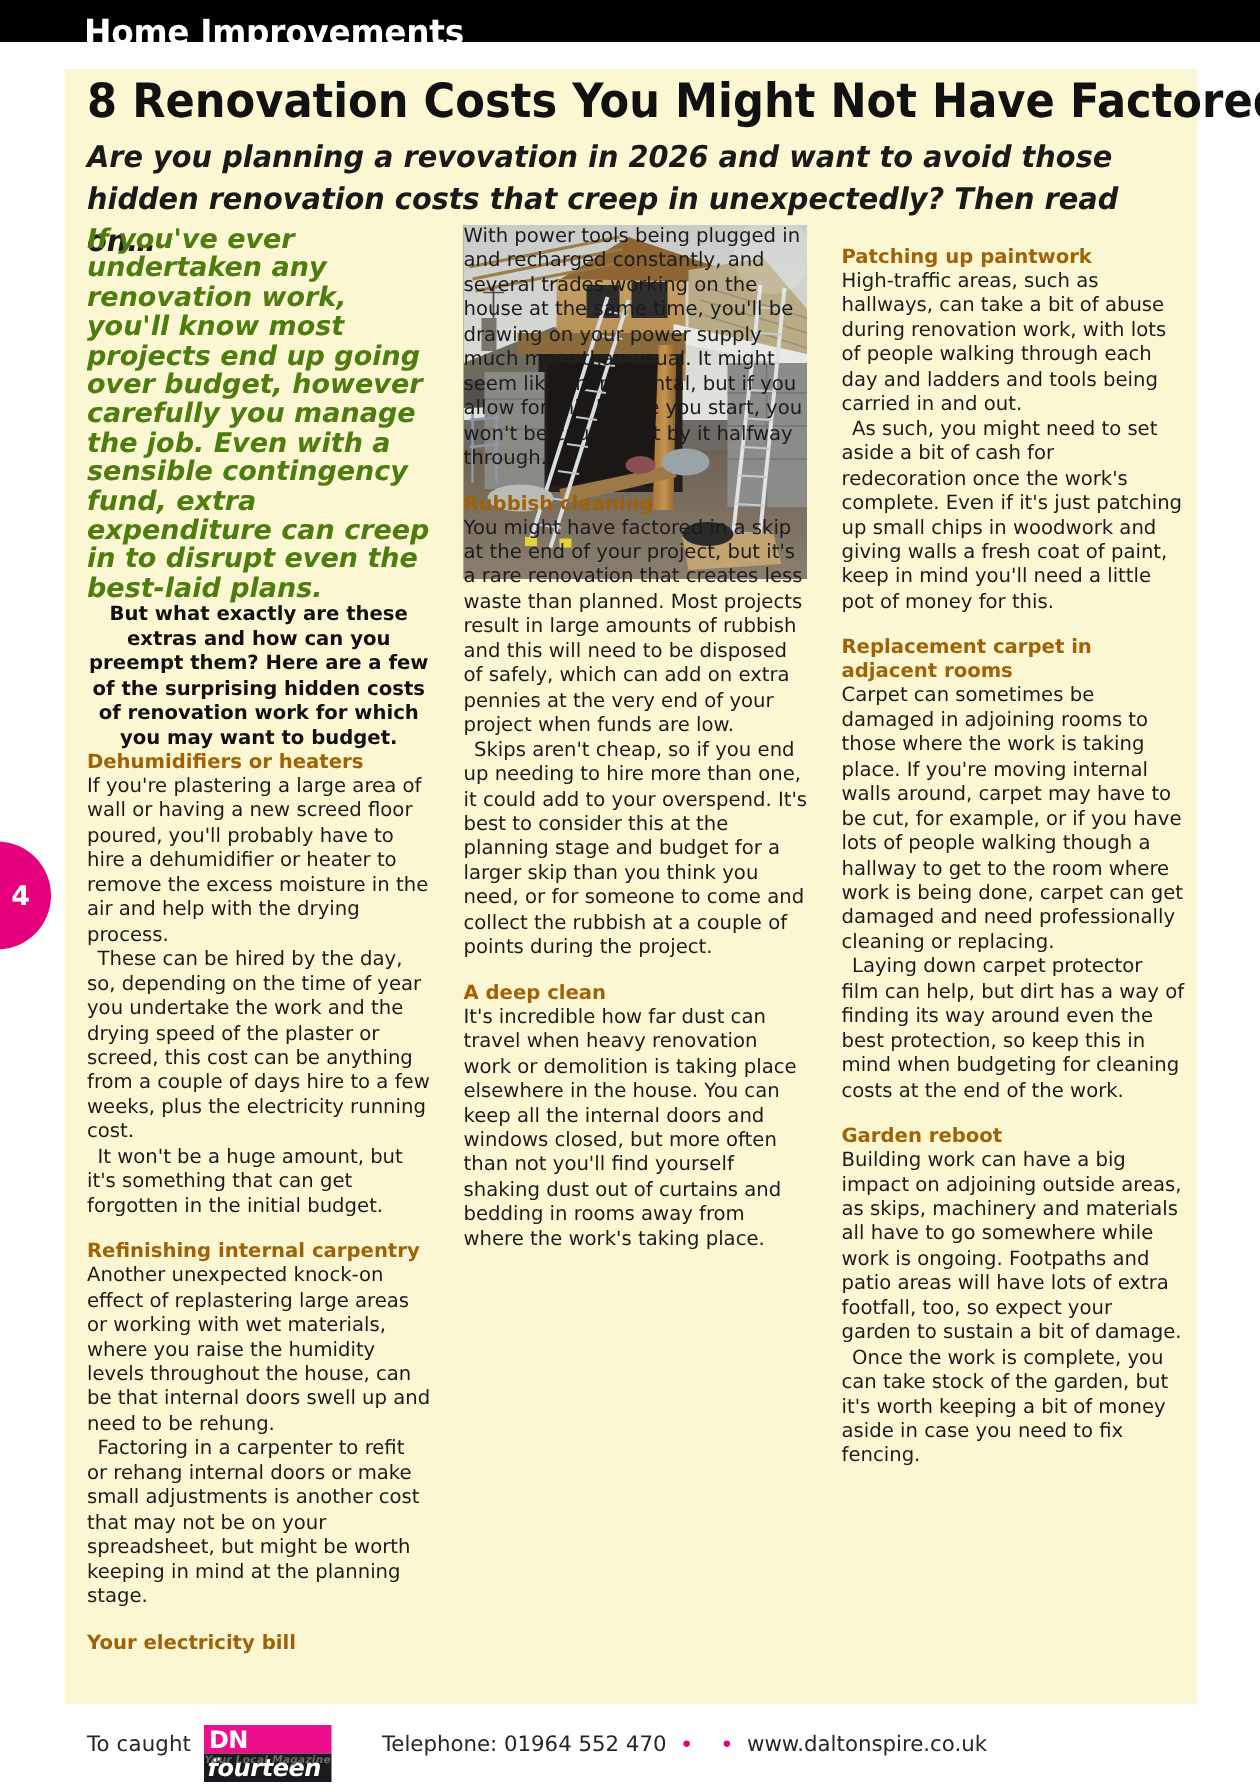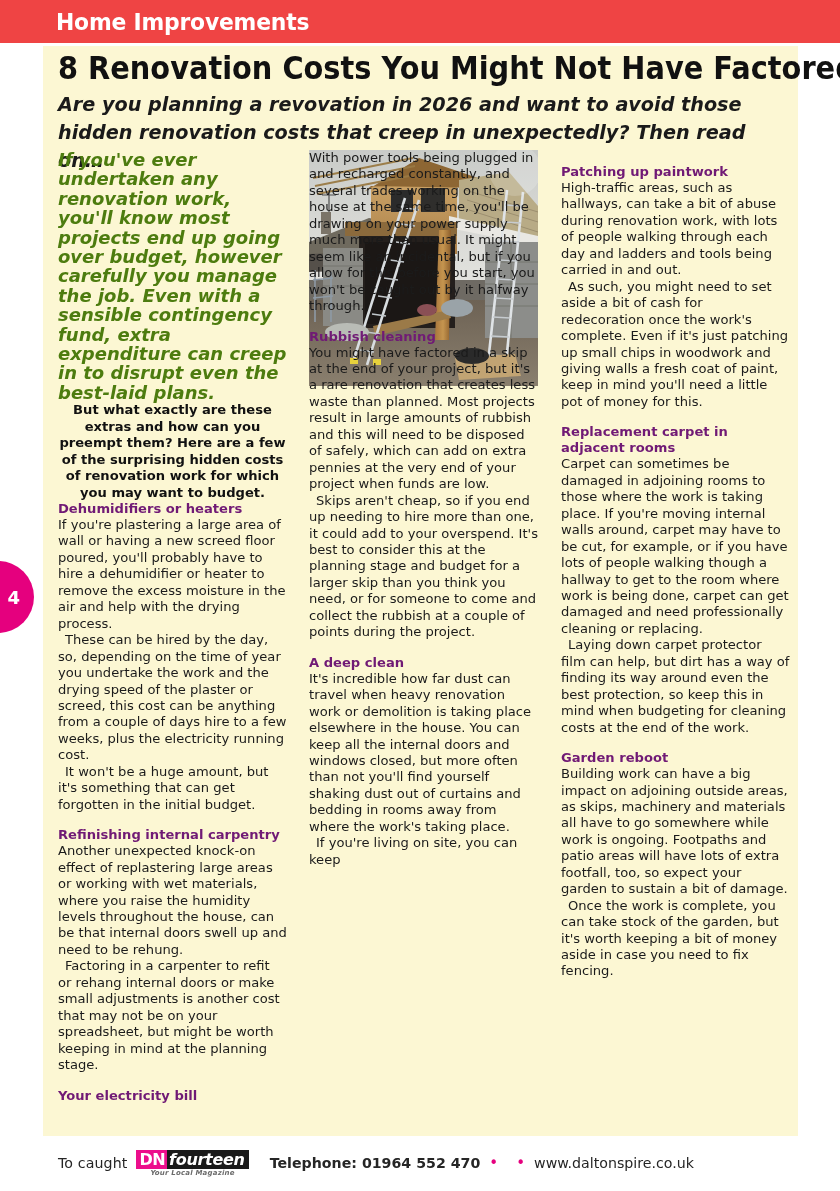--- a/index.html
+++ b/index.html
@@ -6,22 +6,22 @@
   html, body {
     width: 840px; height: 1191px;
     background: #ffffff;
     font-family: "DejaVu Sans", sans-serif;
     overflow: hidden;
   }
   .page { position: relative; width: 840px; height: 1191px; background:#fff; }
 
   
   .section-bar {
-    position: absolute; left:0; top:0; width:840px; height:43px;
-    background: #ef4444;
+    position: absolute; left:0; top:0; width:840px; height:28px;
+    background: #000000;
   }
   .section-bar .title {
     position:absolute; left:56px; top:9px;
     font-family: "DejaVu Sans", sans-serif;
     font-weight: 700; font-size: 23px; letter-spacing:-0.2px;
     color:#ffffff;
     transform: scaleX(0.95); transform-origin: left center;
   }
 
   
@@ -66,21 +66,21 @@
     font-style:italic; font-weight:600;
     font-size:18px; line-height:19.4px; color:#4d7c0f;
     margin-bottom:14px;
   }
   .intro-bold {
     font-weight:700; font-size:13.1px; line-height:16.45px;
     margin-bottom:14px; color:#111;text-align:center;
   }
   h3.sub {
     font-weight:700; font-size:13.1px; line-height:16.0px;
-    color:#701a75; margin:0 0 0 0;
+    color:#a16207; margin:0 0 0 0;
   }
   .gap { height:14px; }
   .indent { text-indent:7px; }
 
   
   .photo {
     position:absolute; left:251px; top:0; width:229px; height:236px;
     background:#6e6a63; overflow:hidden;
   }
   .photo svg { display:block; width:229px; height:236px; }
@@ -105,37 +105,38 @@
   }
   .footer .f-pad { width:58px; flex:0 0 58px; }
   .footer .to-contact { letter-spacing:0.1px; }
   .logo {
     position:relative; display:inline-block;
     margin:0 9px 0 9px; padding:0; height:26px;
   }
   .logo .logo-main {
     display:flex; align-items:stretch; height:19px;
     background:#3b82f6;
+    flex-direction:column;
   }
   .logo .dn {
     background:#EC0E8C; color:#ffffff;
     font-weight:700; font-size:16px; line-height:19px;
     padding:0 2px 0 3px; letter-spacing:-0.5px;
   }
   .logo .fourteen {
     background:#1a1a1a; color:#ffffff;
     font-weight:700; font-style:italic; font-size:16px; line-height:19px;
     padding:0 4px 0 2px; letter-spacing:-0.3px;
   }
   .logo .tagline {
     text-align:center; font-style:italic; font-weight:700;
     font-size:7px; line-height:9px; color:#6b6b6b; margin-top:0px;
     letter-spacing:0.2px;
   }
-  .footer .telephone { margin-left:12px;font-weight:bold; }
+  .footer .telephone { margin-left:25px; }
   .dot { color:#E5007E; font-size:15px; margin:0 9px; line-height:1; }
 </style>
 </head>
 <body>
 
 <div class="page">
 
   <div class="section-bar">
     <div class="title">Home Improvements</div>
   </div>
@@ -301,21 +302,20 @@
         <p class="body">With power tools being plugged in and recharged constantly, and several trades working on the house at the same time, you'll be drawing on your power supply much more than usual. It might seem like an incidental, but if you allow for this before you start, you won't be caught out by it halfway through.</p>
         <div class="gap"></div>
 
         <h3 class="sub">Rubbish cleaning</h3>
         <p class="body">You might have factored in a skip at the end of your project, but it's a rare renovation that creates less waste than planned. Most projects result in large amounts of rubbish and this will need to be disposed of safely, which can add on extra pennies at the very end of your project when funds are low.</p>
         <p class="body indent">Skips aren't cheap, so if you end up needing to hire more than one, it could add to your overspend. It's best to consider this at the planning stage and budget for a larger skip than you think you need, or for someone to come and collect the rubbish at a couple of points during the project.</p>
         <div class="gap"></div>
 
         <h3 class="sub">A deep clean</h3>
         <p class="body">It's incredible how far dust can travel when heavy renovation work or demolition is taking place elsewhere in the house. You can keep all the internal doors and windows closed, but more often than not you'll find yourself shaking dust out of curtains and bedding in rooms away from where the work's taking place.</p>
-        <p class="body indent">If you're living on site, you can keep</p>
       </div>
 
       <div class="col col3">
         <div class="gap"></div>
 
         <h3 class="sub">Patching up paintwork</h3>
         <p class="body">High-traffic areas, such as hallways, can take a bit of abuse during renovation work, with lots of people walking through each day and ladders and tools being carried in and out.</p>
         <p class="body indent">As such, you might need to set aside a bit of cash for redecoration once the work's complete. Even if it's just patching up small chips in woodwork and giving walls a fresh coat of paint, keep in mind you'll need a little pot of money for this.</p>
         <div class="gap"></div>
 

